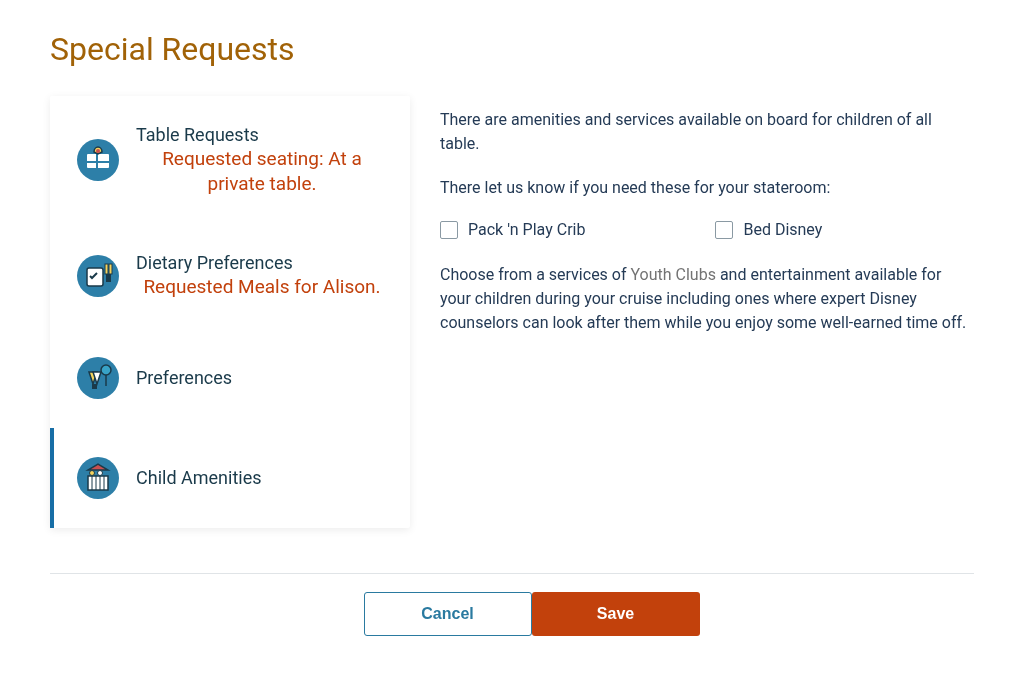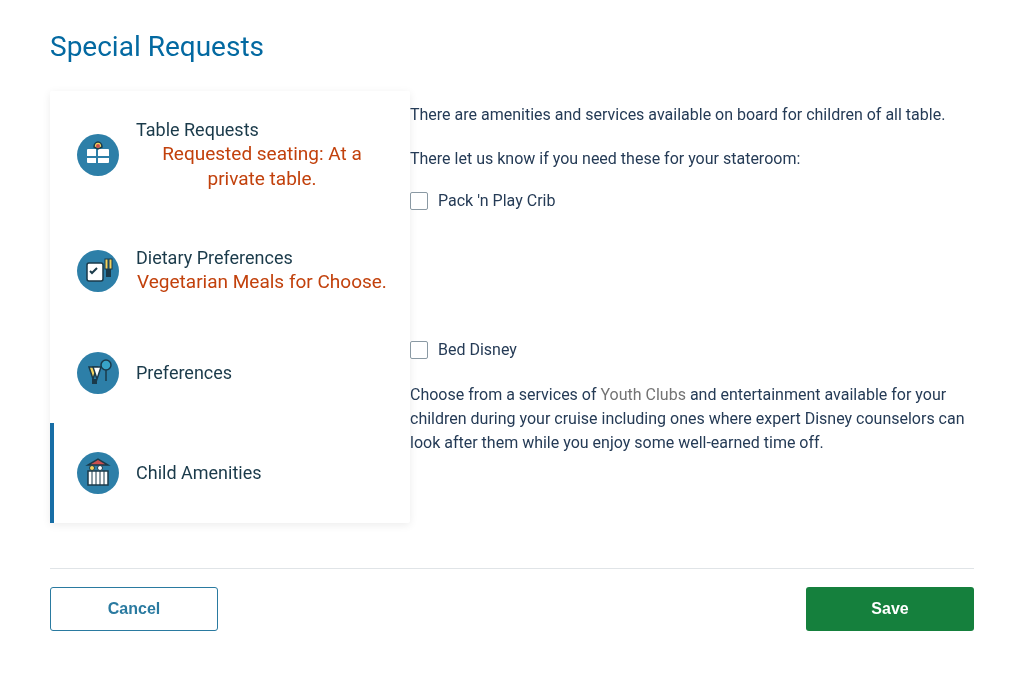--- a/index.html
+++ b/index.html
@@ -8,27 +8,28 @@
       background: #ffffff;
       color: #1a3a4a;
       width: 1024px;
       height: 698px;
       overflow: hidden;
     }
     .container {
       padding: 30px 50px 20px 50px;
     }
     .page-title {
-      font-size: 28px;
+      font-size: 32px;
       font-weight: 400;
-      color: #0369a1;
+      color: #a16207;
       margin-bottom: 28px;
     }
     .content-row {
       display: flex;
+      gap: 30px;
     }
     .sidebar {
       width: 360px;
       background: #ffffff;
       box-shadow: 0 2px 8px rgba(0,0,0,0.08);
       border-radius: 2px;
       padding: 0;
     }
     .sidebar-item {
       display: flex;
@@ -71,21 +72,20 @@
     .main-panel p {
       font-size: 16px;
       line-height: 1.5;
       margin-bottom: 20px;
       color: #253b56;
     }
     .checkbox-row {
       display: flex;
       gap: 130px;
       margin-bottom: 24px;
-      flex-direction: column;
     }
     .checkbox-item {
       display: flex;
       align-items: center;
       gap: 10px;
       cursor: pointer;
     }
     .checkbox-box {
       width: 18px;
       height: 18px;
@@ -102,42 +102,43 @@
       cursor: pointer;
     }
     .footer-divider {
       border: none;
       border-top: 1px solid #e0e4e7;
       margin-top: 45px;
       margin-bottom: 18px;
     }
     .footer-row {
       display: flex;
-      justify-content: space-between;
-      align-items: center;
+      justify-content: center;
+      align-items: center;
+      margin-left: 39px;
     }
     .btn {
       height: 44px;
       padding: 0 40px;
       font-size: 16px;
       border-radius: 3px;
       cursor: pointer;
       display: flex;
       align-items: center;
       justify-content: center;
       min-width: 168px;
     }
     .btn-cancel {
       background: #fff;
       border: 1px solid #2a7aa0;
       color: #2a7aa0;
       font-weight: 600;
     }
     .btn-save {
-      background: #15803d;
+      background: #c2410c;
       border: none;
       color: #fff;
       font-weight: 600;
     }
   </style>
 </head>
 <body>
 
 <div class="container">
   <h1 class="page-title">Special Requests</h1>
@@ -168,21 +169,21 @@
             <circle cx="22" cy="22" r="21" fill="#2d7fa8"></circle>
             <rect x="11" y="14" width="16" height="18" rx="2" fill="#fff" stroke="#1a3a4a" stroke-width="1.5"></rect>
             <path d="M14 22 L16 24 L21 19" stroke="#1a3a4a" stroke-width="2" fill="none"></path>
             <rect x="29" y="10" width="3" height="10" fill="#f4d35e" stroke="#1a3a4a" stroke-width="1"></rect>
             <rect x="33" y="10" width="3" height="10" fill="#f4d35e" stroke="#1a3a4a" stroke-width="1"></rect>
             <rect x="30" y="20" width="5" height="8" fill="#1a3a4a"></rect>
           </svg>
         </div>
         <div class="sidebar-text">
           <div class="sidebar-item-title">Dietary Preferences</div>
-          <div class="sidebar-item-subtitle">Vegetarian Meals for Choose.</div>
+          <div class="sidebar-item-subtitle">Requested Meals for Alison.</div>
         </div>
       </div>
 
       <div class="sidebar-item">
         <div class="sidebar-icon">
           <svg viewBox="0 0 44 44">
             <circle cx="22" cy="22" r="21" fill="#2d7fa8"></circle>
             <circle cx="30" cy="14" r="5" fill="#38a3c7" stroke="#1a3a4a" stroke-width="1.5"></circle>
             <line x1="30" y1="19" x2="30" y2="30" stroke="#1a3a4a" stroke-width="1.5"></line>
             <path d="M13 16 L17 28 L21 16 Z" fill="#f4d35e" stroke="#1a3a4a" stroke-width="1.5"></path>

